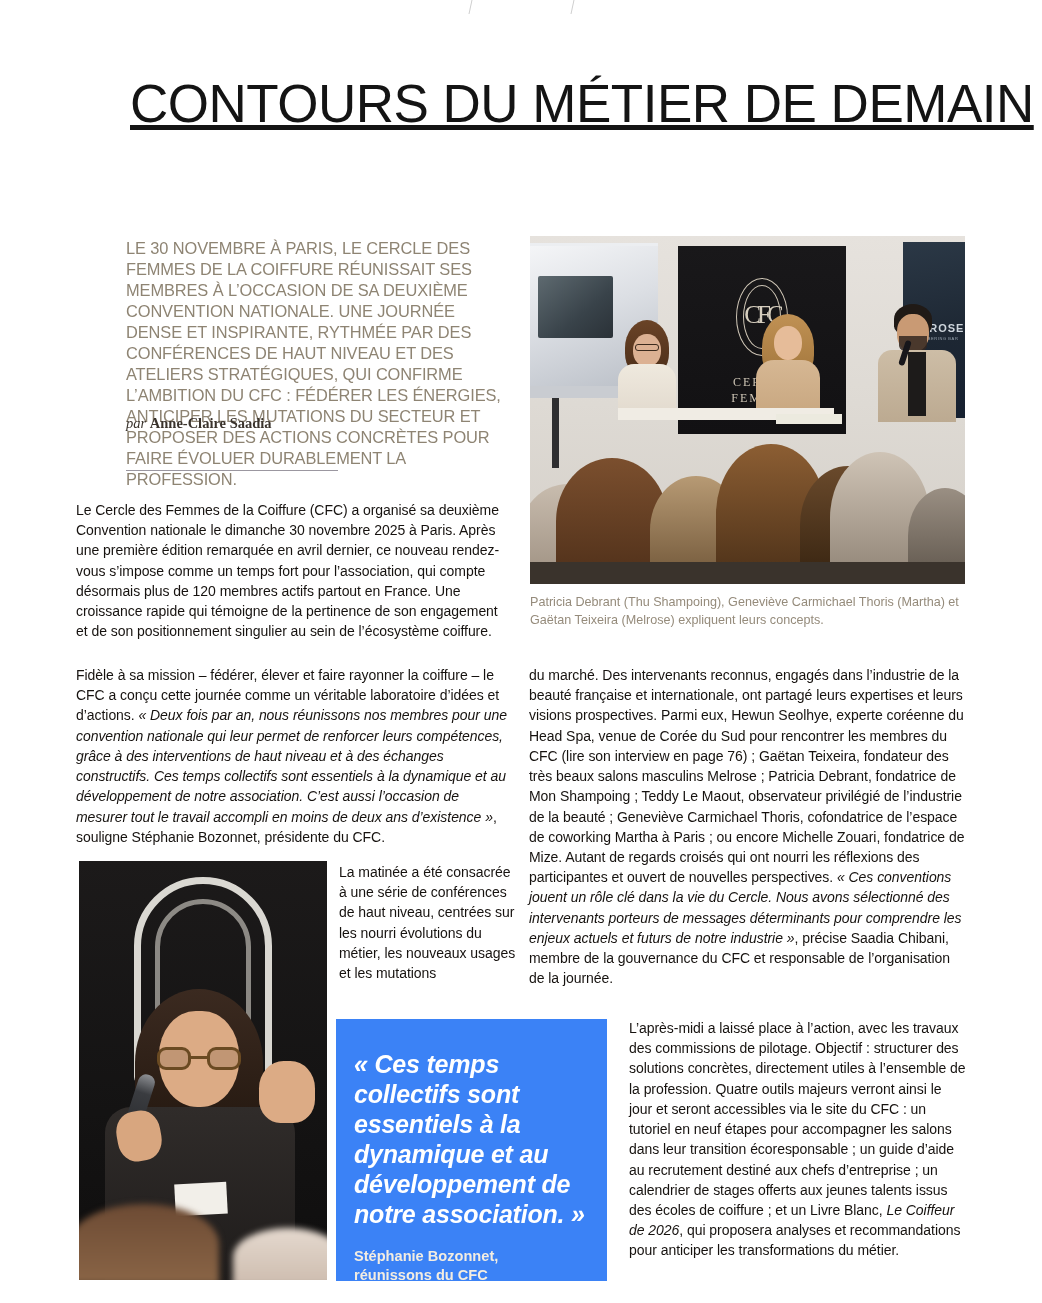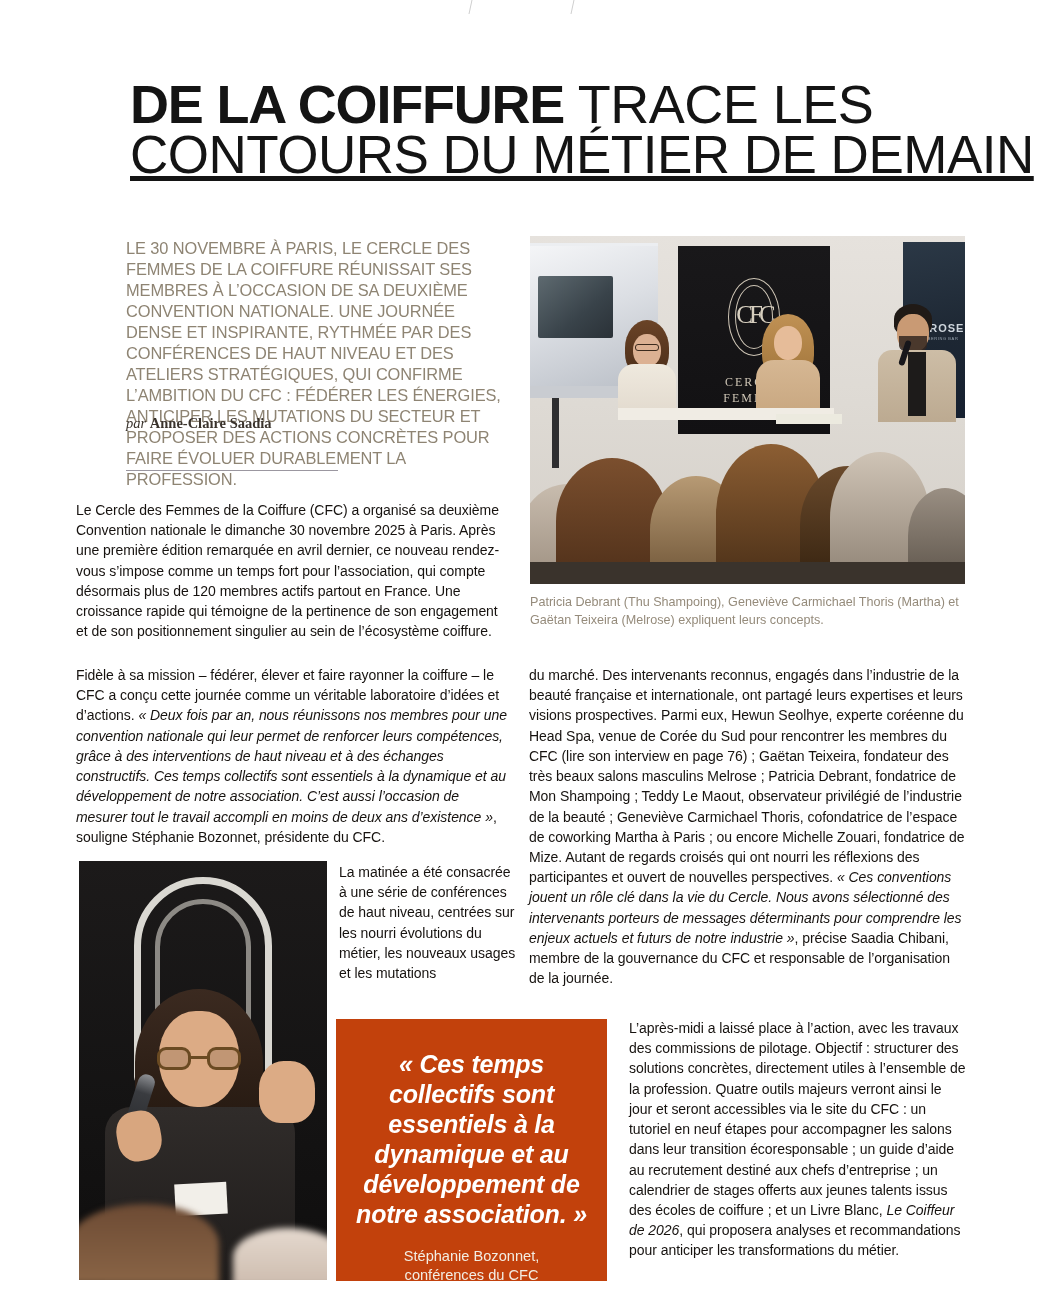--- a/index.html
+++ b/index.html
@@ -101,37 +101,36 @@
     left: 530px; top: 594px; width: 430px;
     font-size: 12.6px;
     line-height: 1.42;
     color: #958b7b;
   }
 
   
   .pullquote {
     position: absolute;
     left: 336px; top: 1019px; width: 271px; height: 262px;
-    background: #c2410c;
+    background: #3b82f6;
     color: #ffffff;
     padding: 30px 18px 32px 18px;
-    text-align: center;
   }
   .pullquote .pq-text {
     font-size: 25px;
     line-height: 1.2;
     font-weight: 700;
     font-style: italic;
     letter-spacing: -0.2px;
     margin: 0 0 18px 0;
   }
   .pullquote .pq-attr {
     font-size: 14.6px;
     line-height: 1.3;
-    font-weight: 400;
+    font-weight: 700;
     font-style: normal;
     color: #f3ede2;
   }
 
   
   .ph-layer { position: absolute; }
 
   
   #photo-main .bg-wall {
     left: 0; top: 0; width: 100%; height: 100%;
@@ -150,21 +149,21 @@
     border-radius: 2px;
   }
   #photo-main .screen-bar {
     left: 0; top: 150px; width: 128px; height: 12px;
     background: #c9ccd1;
   }
   #photo-main .screen-stand {
     left: 22px; top: 162px; width: 7px; height: 70px; background: #2e2e30;
   }
   #photo-main .banner {
-    left: 148px; top: 10px; width: 152px; height: 188px;
+    left: 148px; top: 10px; width: 168px; height: 188px;
     background: linear-gradient(180deg,#19181a 0%, #121113 100%);
   }
   #photo-main .banner .cfc-oval {
     position: absolute; left: 50%; top: 32px; transform: translateX(-50%);
     width: 52px; height: 78px; border: 1.6px solid #cfc6b6;
     border-radius: 26px / 39px;
   }
   #photo-main .banner .cfc-oval-2 {
     position: absolute; left: 50%; top: 39px; transform: translateX(-50%);
     width: 38px; height: 64px; border: 1.3px solid #cfc6b6;
@@ -348,21 +347,20 @@
 </style>
 </head>
 <body>
 
 <div class="page">
 
   <div class="crop-mark crop-a"></div>
   <div class="crop-mark crop-b"></div>
 
   <h1 class="headline">
-    <span class="hl-line hl-line-2"><span class="bold">DE LA COIFFURE</span><span class="light"> TRACE LES</span></span>
     <span class="hl-line hl-line-3 light">CONTOURS DU MÉTIER DE DEMAIN</span>
   </h1>
 
   <div class="standfirst">LE 30 NOVEMBRE À PARIS, LE CERCLE DES FEMMES DE LA COIFFURE RÉUNISSAIT SES MEMBRES À L’OCCASION DE SA DEUXIÈME CONVENTION NATIONALE. UNE JOURNÉE DENSE ET INSPIRANTE, RYTHMÉE PAR DES CONFÉRENCES DE HAUT NIVEAU ET DES ATELIERS STRATÉGIQUES, QUI CONFIRME L’AMBITION DU CFC : FÉDÉRER LES ÉNERGIES, ANTICIPER LES MUTATIONS DU SECTEUR ET PROPOSER DES ACTIONS CONCRÈTES POUR FAIRE ÉVOLUER DURABLEMENT LA PROFESSION.</div>
 
   <div class="byline-block">
     <div><span class="lbl">par </span><span class="nm">Anne-Claire Saadia</span></div>
   </div>
 
   <div class="rule"></div>
@@ -459,17 +457,17 @@
     <div class="sp-hand-r"></div>
     <div class="sp-badge"></div>
     <div class="sp-fg"></div>
     <div class="sp-fg2"></div>
   </div>
 
   <div class="pullquote">
     <div class="pq-text">« Ces temps collectifs sont essentiels à la dynamique et au développement de notre association. »</div>
     <div class="pq-attr">
       <div>Stéphanie Bozonnet,</div>
-      <div>conférences du CFC</div>
+      <div>réunissons du CFC</div>
     </div>
   </div>
 
 </div>
 
 </body></html>

